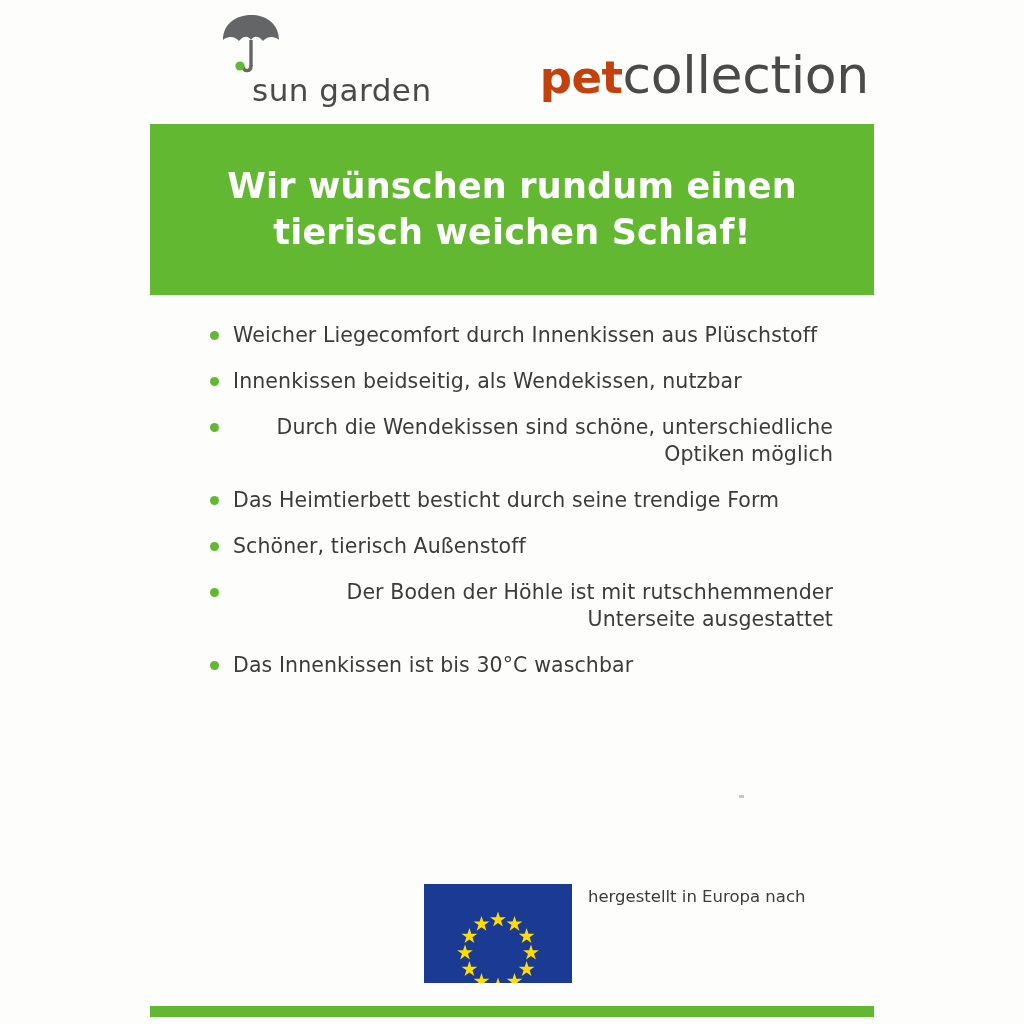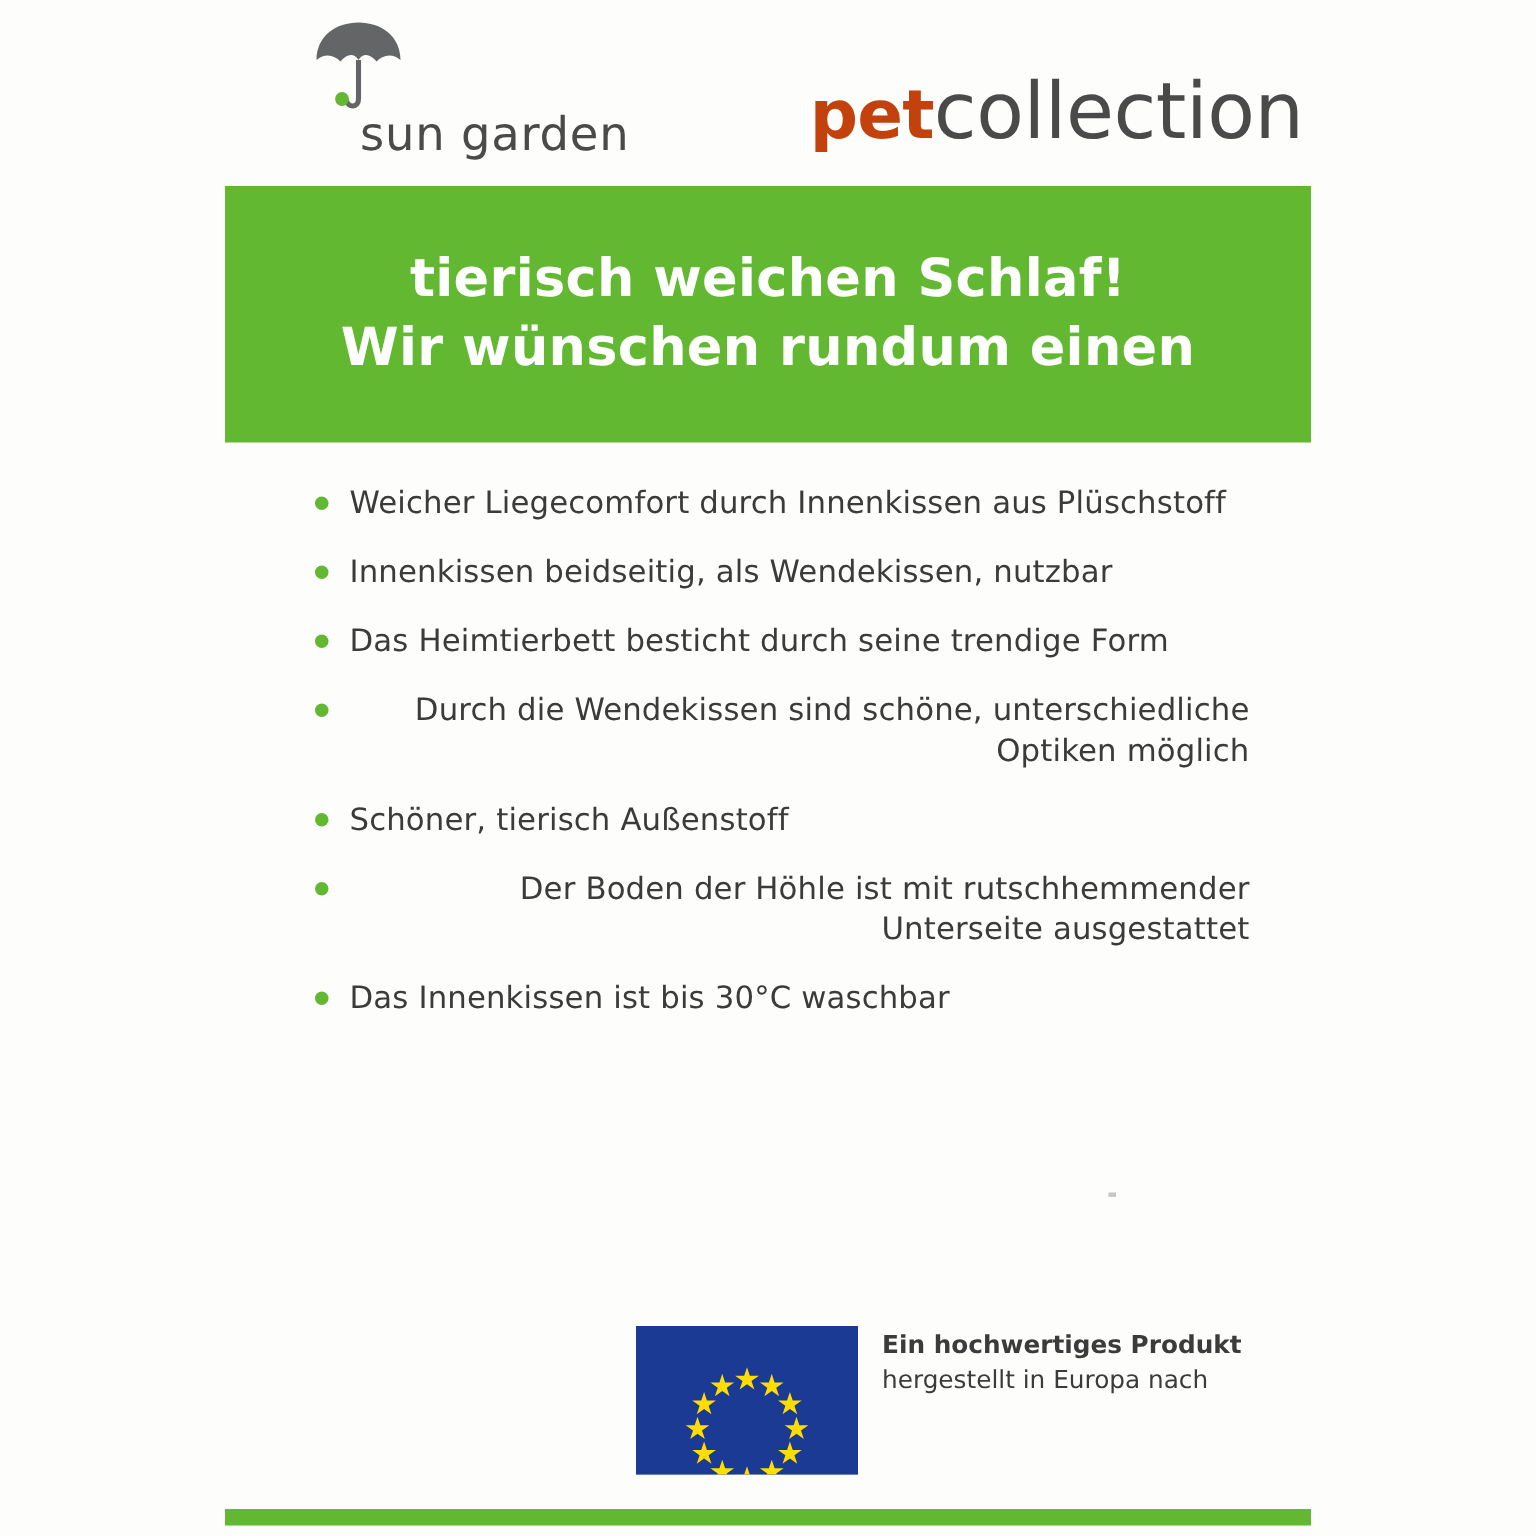--- a/index.html
+++ b/index.html
@@ -19,21 +19,21 @@
 
   
   .header {
     position: absolute;
     top: 0; left: 0;
     width: 1024px;
     height: 124px;
   }
   .logo-block {
     position: absolute;
-    left: 196px;
+    left: 208px;
     top: 10px;
     width: 230px;
     height: 100px;
   }
   .umbrella {
     position: absolute;
     left: 10px;
     top: 0px;
     width: 66px;
     height: 66px;
@@ -182,40 +182,40 @@
       </div>
       <div class="sun-garden-text">sun garden</div>
     </div>
 
     <div class="pet-collection">
       <span class="pet-word">pet</span><span class="collection-word">collection</span>
     </div>
   </div>
 
   <div class="banner">
+    <div class="banner-line">Wir wünschen rundum einen</div>
     <div class="banner-line">tierisch weichen Schlaf!</div>
-    <div class="banner-line">Wir wünschen rundum einen</div>
   </div>
 
   <div class="features">
     <div class="feature">
       <span class="bullet"></span>
       <span class="feature-text">Weicher Liegecomfort durch Innenkissen aus Plüschstoff</span>
     </div>
     <div class="feature">
       <span class="bullet"></span>
       <span class="feature-text">Innenkissen beidseitig, als Wendekissen, nutzbar</span>
     </div>
     <div class="feature">
       <span class="bullet"></span>
+      <span class="feature-text">Durch die Wendekissen sind schöne, unterschiedliche Optiken möglich</span>
+    </div>
+    <div class="feature">
+      <span class="bullet"></span>
       <span class="feature-text">Das Heimtierbett besticht durch seine trendige Form</span>
-    </div>
-    <div class="feature">
-      <span class="bullet"></span>
-      <span class="feature-text">Durch die Wendekissen sind schöne, unterschiedliche Optiken möglich</span>
     </div>
     <div class="feature">
       <span class="bullet"></span>
       <span class="feature-text">Schöner, tierisch Außenstoff</span>
     </div>
     <div class="feature">
       <span class="bullet"></span>
       <span class="feature-text">Der Boden der Höhle ist mit rutschhemmender Unterseite ausgestattet</span>
     </div>
     <div class="feature">
@@ -240,19 +240,18 @@
           <polygon points="57.5,31.9 59.4,37.6 65.4,37.6 60.5,41.1 62.4,46.8 57.5,43.3 52.6,46.8 54.5,41.1 49.6,37.6 55.6,37.6"></polygon>
           <polygon points="45.4,44.0 47.3,49.7 53.3,49.7 48.4,53.2 50.3,58.9 45.4,55.4 40.5,58.9 42.4,53.2 37.5,49.7 43.5,49.7"></polygon>
           <polygon points="41.0,60.5 42.9,66.2 48.9,66.2 44.0,69.7 45.9,75.4 41.0,71.9 36.1,75.4 38.0,69.7 33.1,66.2 39.1,66.2"></polygon>
           <polygon points="45.4,77.0 47.3,82.7 53.3,82.7 48.4,86.2 50.3,91.9 45.4,88.4 40.5,91.9 42.4,86.2 37.5,82.7 43.5,82.7"></polygon>
           <polygon points="57.5,89.1 59.4,94.8 65.4,94.8 60.5,98.3 62.4,104.0 57.5,100.5 52.6,104.0 54.5,98.3 49.6,94.8 55.6,94.8"></polygon>
           <polygon points="74,93.5 75.9,99.2 81.9,99.2 77.0,102.7 78.9,108.4 74,104.9 69.1,108.4 71.0,102.7 66.1,99.2 72.1,99.2"></polygon>
         </g>
       </svg>
     </div>
     <div class="eu-text">
-      <div class="bold">Ein hochwertiges Produkt</div>
       <div>hergestellt in  Europa nach</div>
     </div>
   </div>
 
   <div class="bottom-bar"></div>
 </div>
 
 </body></html>

